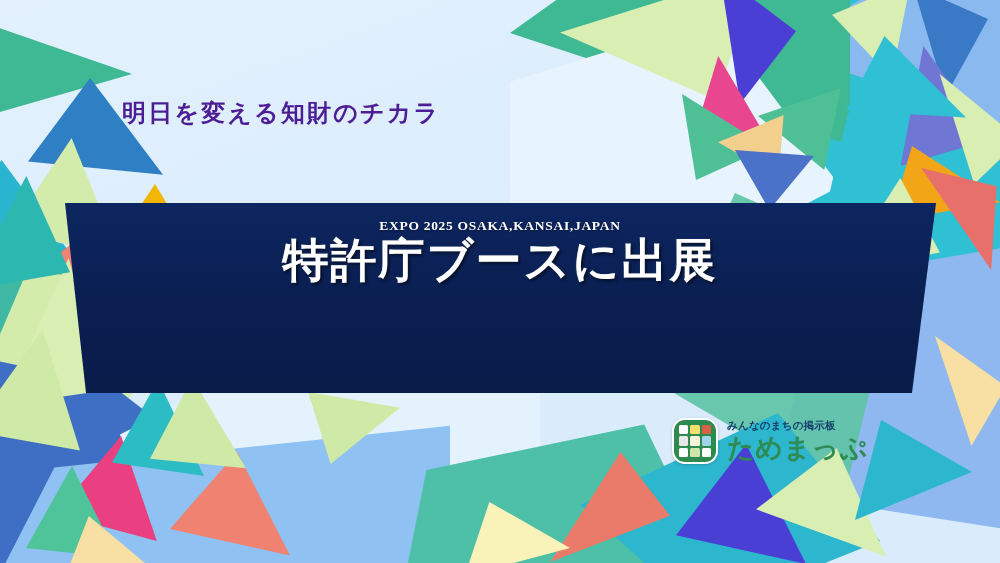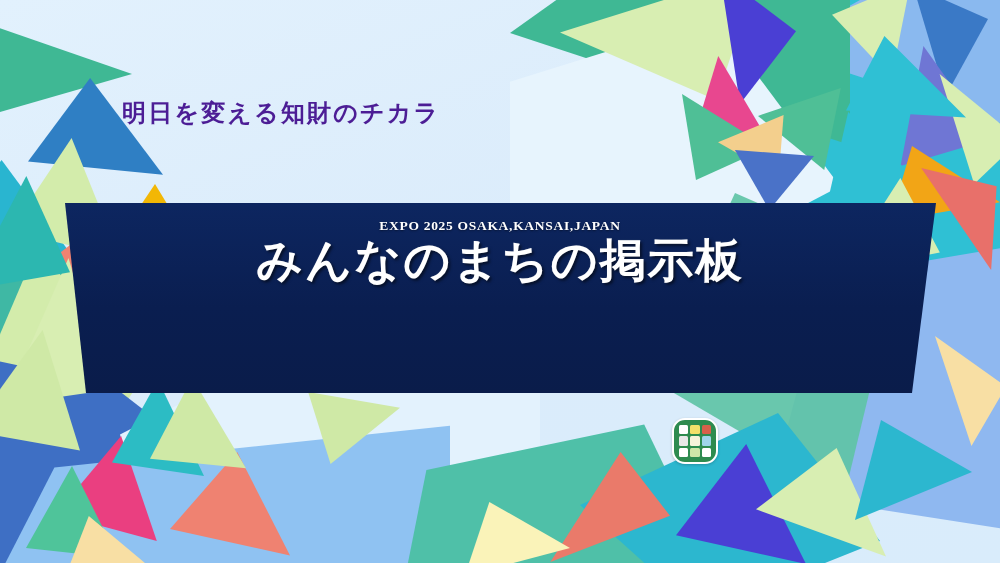--- a/index.html
+++ b/index.html
@@ -252,31 +252,35 @@
       <div class="tri" style="left: -34px; top: 176px; width: 104px; height: 130px; background: rgb(44, 183, 176); clip-path: polygon(58% 0%, 100% 74%, 0% 88%);"></div>
     </div>
 
   <div id="tagline-block">
     <div id="tagline-ja">明日を変える知財のチカラ</div>
   </div>
 
   <div id="banner">
     <div id="banner-inner">
       <div id="expo-kicker">EXPO 2025 OSAKA,KANSAI,JAPAN</div>
-      <div class="headline" id="headline-2">みんなのまちの掲示板</div>
+      <div class="headline" id="headline-2">特許庁ブースに出展</div>
     </div>
   </div>
 
   <div id="logo">
     <div id="logo-icon" style="background: rgb(46, 139, 79);">
         <i style="background: rgb(255, 255, 255);"></i>
         <i style="background: rgb(243, 224, 106);"></i>
         <i style="background: rgb(216, 96, 74);"></i>
         <i style="background: rgb(232, 232, 232);"></i>
         <i style="background: rgb(247, 243, 218);"></i>
         <i style="background: rgb(159, 213, 234);"></i>
         <i style="background: rgb(255, 255, 255);"></i>
         <i style="background: rgb(207, 230, 168);"></i>
         <i style="background: rgb(255, 255, 255);"></i>
       </div>
+    <div id="logo-text">
+      <div id="logo-sub">みんなのまちの掲示板</div>
+      <div id="logo-name">ためまっぷ</div>
+    </div>
   </div>
 
 </div>
 
 </body></html>

